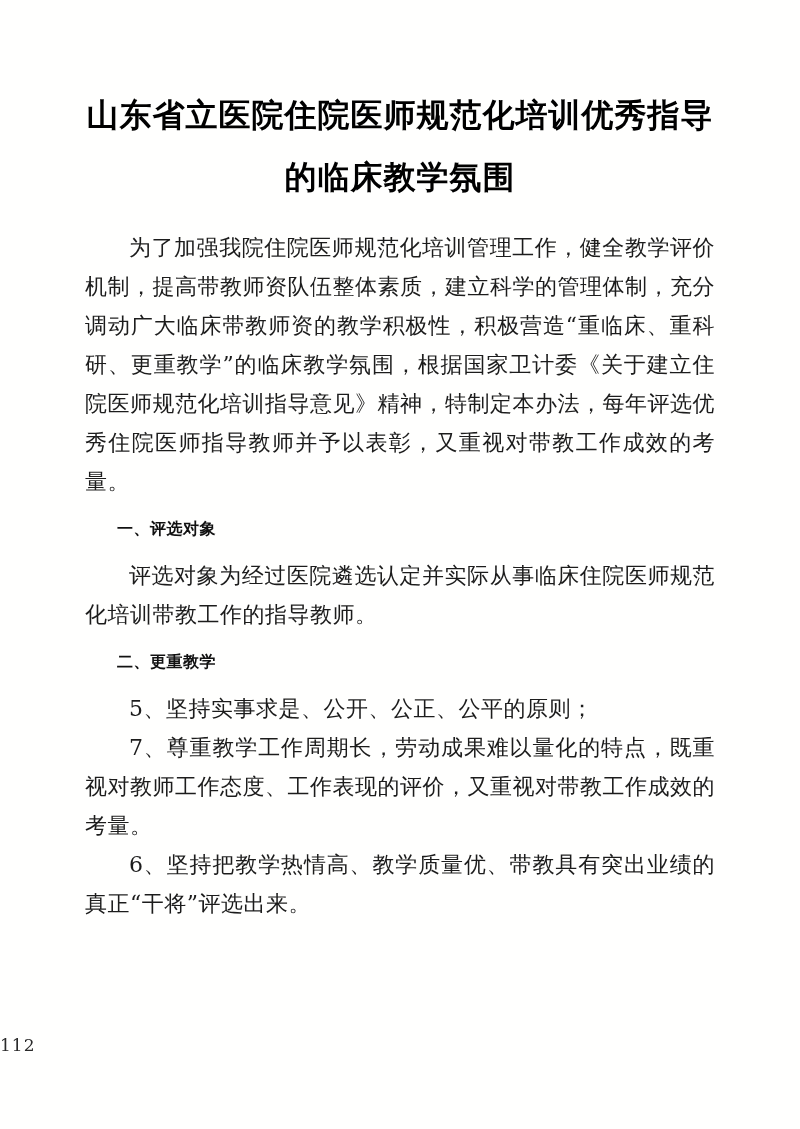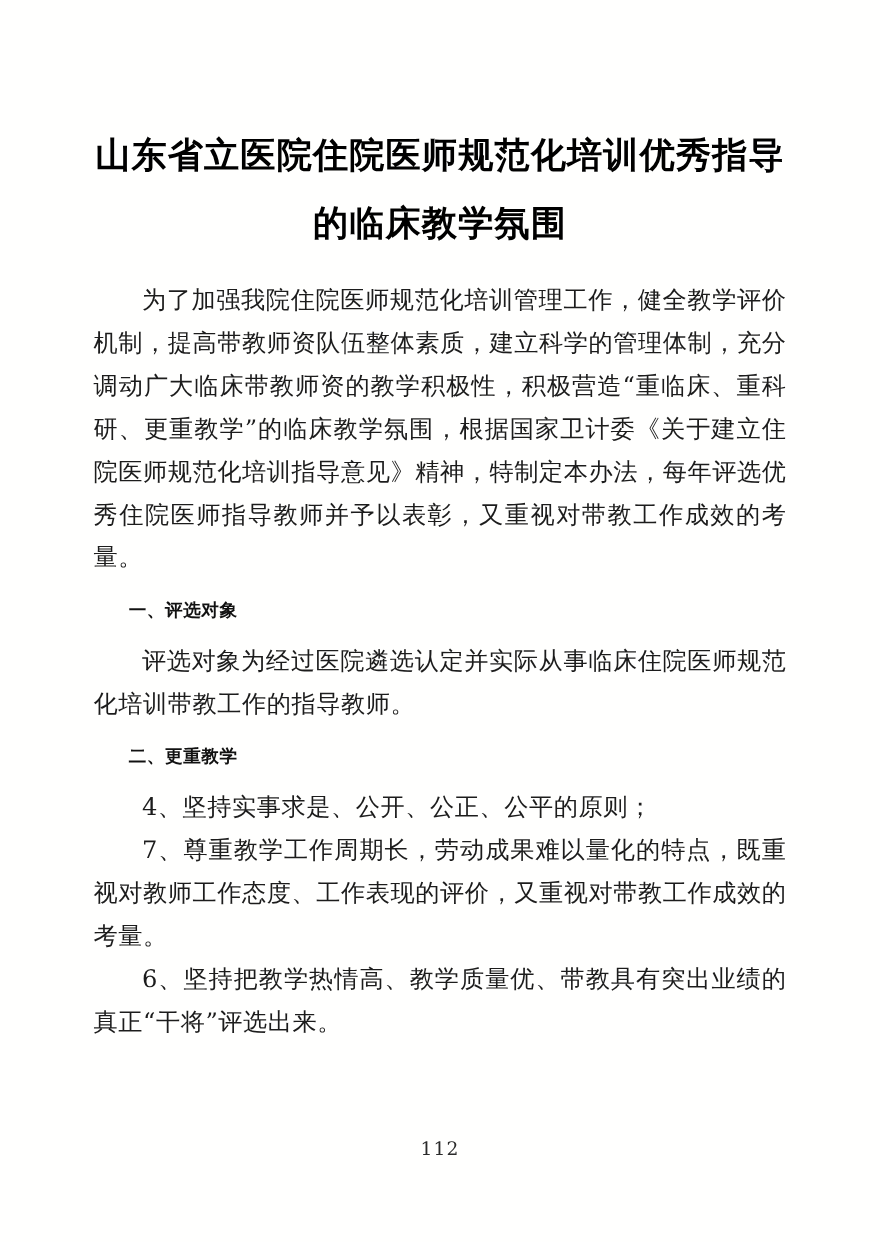--- a/index.html
+++ b/index.html
@@ -7,21 +7,21 @@
     padding: 0;
     background: #ffffff;
   }
   .page {
     position: relative;
     width: 800px;
     height: 1129px;
     margin: 0 auto;
     background: #fffffe;
     box-sizing: border-box;
-    padding: 110px 85px 0 85px;
+    padding: 84px 85px 0 85px;
     overflow: hidden;
     font-family: "DejaVu Serif", serif;
     color: #1c1c1c;
   }
   .title {
     font-size: 32px;
     font-weight: bold;
     line-height: 62px;
     text-align: center;
     color: #000000;
@@ -48,21 +48,20 @@
     color: #111111;
   }
   .spaced-top {
     margin-top: 10px;
   }
   .page-number {
     position: absolute;
     bottom: 74px;
     left: 0;
     width: 100%;
-    text-align: center;
     font-size: 17px;
     letter-spacing: 1px;
     color: #2a2a2a;
   }
 </style>
 </head>
 <body>
 
 <div class="page">
 
@@ -73,21 +72,21 @@
 
   <p class="body-para">为了加强我院住院医师规范化培训管理工作，健全教学评价机制，提高带教师资队伍整体素质，建立科学的管理体制，充分调动广大临床带教师资的教学积极性，积极营造“重临床、重科研、更重教学”的临床教学氛围，根据国家卫计委《关于建立住院医师规范化培训指导意见》精神，特制定本办法，每年评选优秀住院医师指导教师并予以表彰，又重视对带教工作成效的考量。</p>
 
   <div>
     <h2 class="section-heading">一、评选对象</h2>
     <p class="body-para">评选对象为经过医院遴选认定并实际从事临床住院医师规范化培训带教工作的指导教师。</p>
   </div>
 
   <div>
     <h2 class="section-heading">二、更重教学</h2>
-    <p class="body-para">4、坚持实事求是、公开、公正、公平的原则；</p>
+    <p class="body-para">5、坚持实事求是、公开、公正、公平的原则；</p>
     <p class="body-para">7、尊重教学工作周期长，劳动成果难以量化的特点，既重视对教师工作态度、工作表现的评价，又重视对带教工作成效的考量。</p>
     <p class="body-para">6、坚持把教学热情高、教学质量优、带教具有突出业绩的真正“干将”评选出来。</p>
   </div>
 
 
   <div class="page-number">112</div>
 
 </div>
 
 </body></html>

